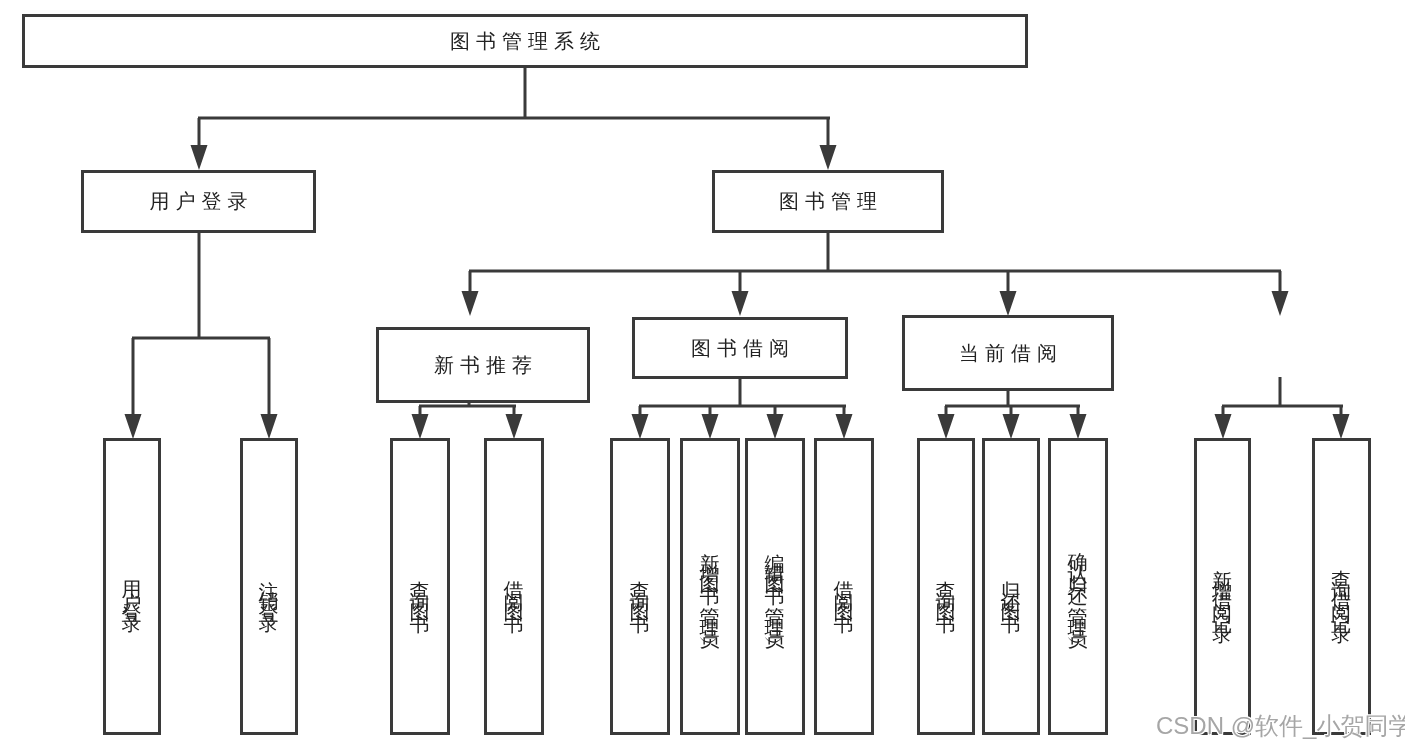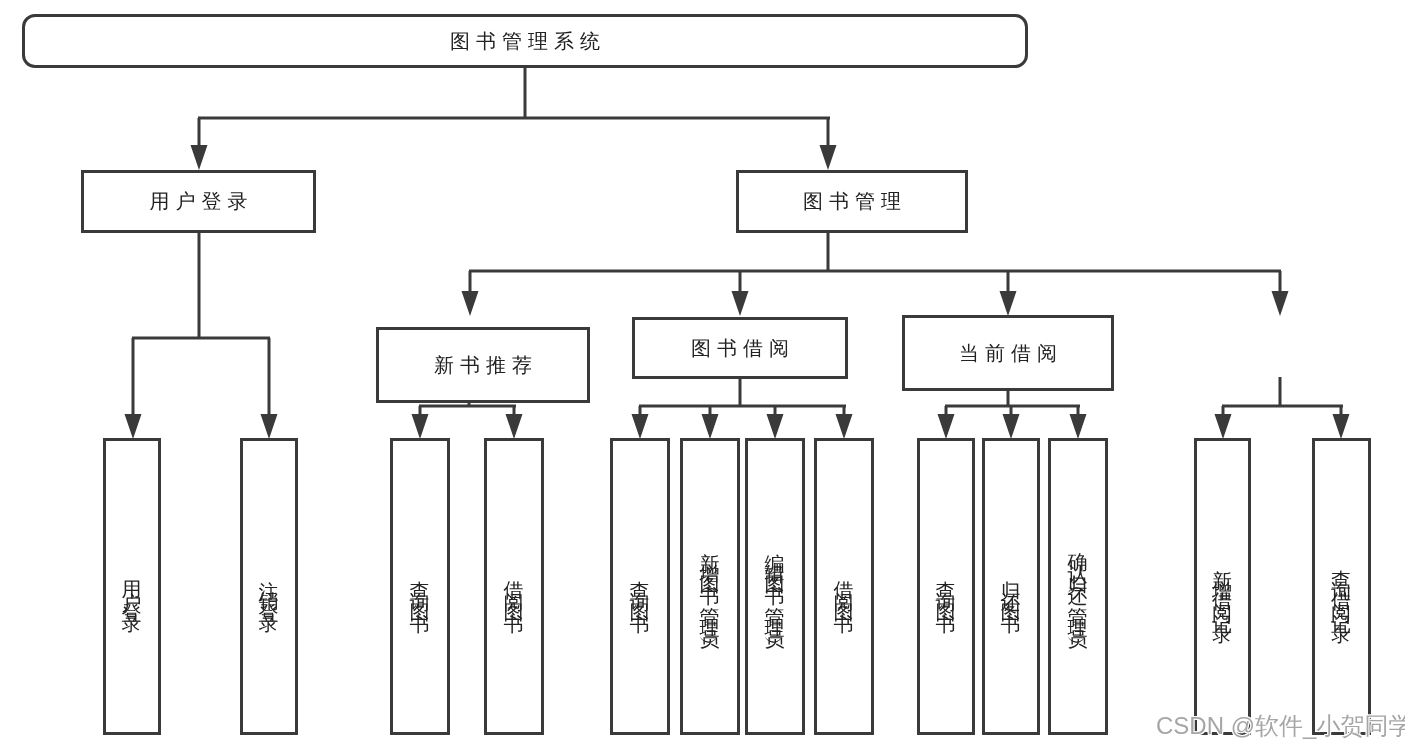--- a/index.html
+++ b/index.html
@@ -37,23 +37,23 @@
     justify-content: center;
     z-index: 2;
   }
   .hlabel {
     font-size: 20px;
     letter-spacing: 6px;
     text-indent: 6px;
     white-space: nowrap;
     color: #222222;
   }
-  .box.root  { left: 22px;  top: 14px;  width: 1006px; height: 54px; border-radius: 13px; }
+  .box.root  { left: 22px;  top: 14px;  width: 1006px; height: 54px; }
   .box.lv2-a { left: 81px;  top: 170px; width: 235px;  height: 63px; }
-  .box.lv2-b { left: 712px; top: 170px; width: 232px;  height: 63px; margin-left: 24px; }
+  .box.lv2-b { left: 712px; top: 170px; width: 232px;  height: 63px; }
   .box.lv3-a { left: 362px; top: 327px; width: 214px;  height: 76px; margin-left: 14px; }
   .box.lv3-b { left: 632px; top: 317px; width: 216px;  height: 62px; }
   .box.lv3-c { left: 902px; top: 315px; width: 212px;  height: 76px; }
   .box.lv3-d { left: 1172px;top: 315px; width: 216px;  height: 62px; }
   .box.leaf  { top: 438px; height: 297px; }
   .vlabel {
     writing-mode: vertical-rl;
     text-orientation: mixed;
     font-size: 20px;
     line-height: 1;

